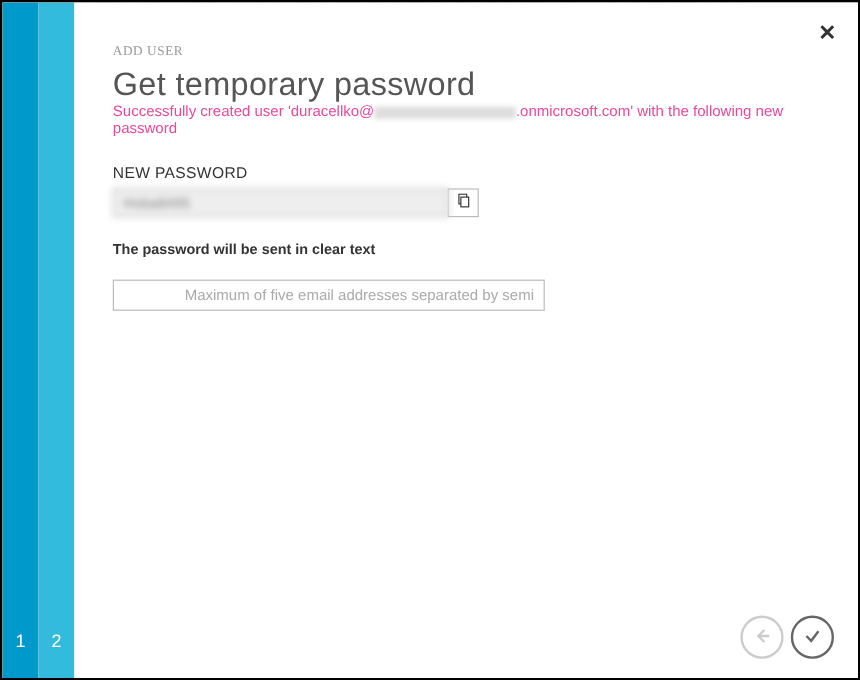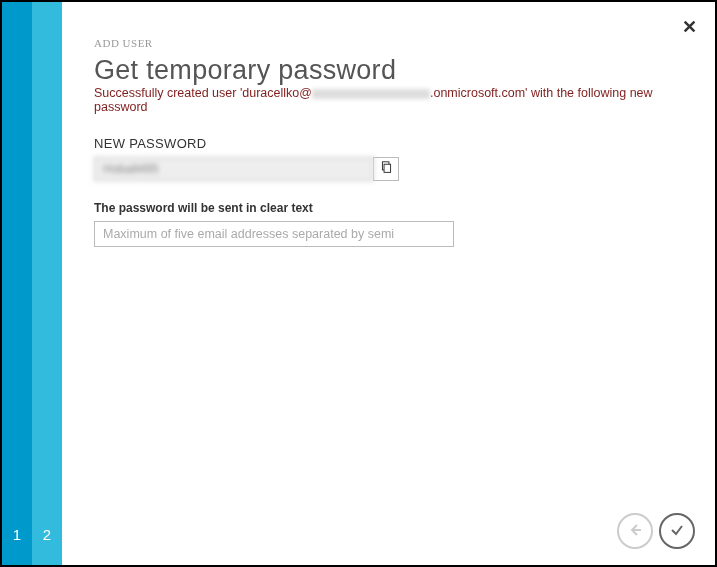--- a/index.html
+++ b/index.html
@@ -75,21 +75,21 @@
       font-family: Liberation Serif, serif;
     }
     .page-title {
       font-size: 27px;
       font-weight: 300;
       color: #555;
       letter-spacing: 0.3px;
     }
     .success-msg {
       font-size: 12.5px;
-      color: #7f1d1d;
+      color: #ec4899;
       margin-bottom: 22px;
     }
     .field-label {
       font-size: 13px;
       color: #333;
       letter-spacing: 0.3px;
       margin-bottom: 6px;
       text-transform: uppercase;
     }
     .password-row {
@@ -120,31 +120,32 @@
       justify-content: center;
       margin-left: -1px;
     }
     .copy-btn svg {
       width: 13px;
       height: 13px;
     }
     .hint-text {
       font-size: 12px;
       color: #333;
-      margin-bottom: 6px;
+      margin-bottom: 18px;
       font-weight: 600;
     }
     .email-input {
       width: 360px;
       height: 26px;
       border: 1px solid #bbb;
       font-size: 12.5px;
       padding: 0 8px;
       color: #333;
       font-family: inherit;
+      text-align: right;
     }
     .email-input::placeholder {
       color: #aaa;
       font-style: normal;
     }
     .footer-actions {
       position: absolute;
       bottom: 16px;
       right: 20px;
       display: flex;

